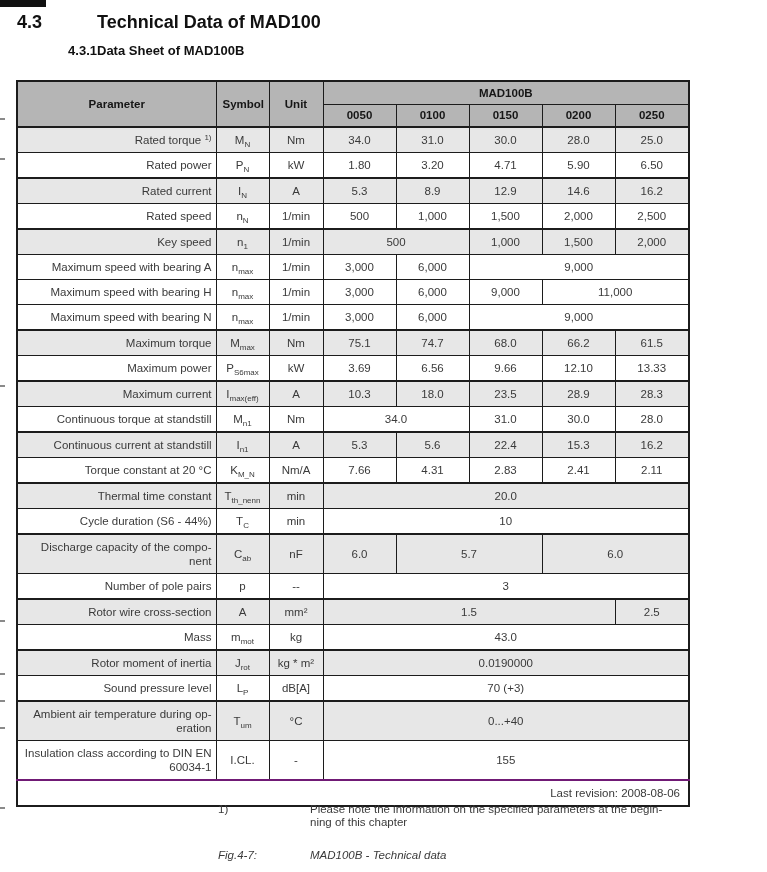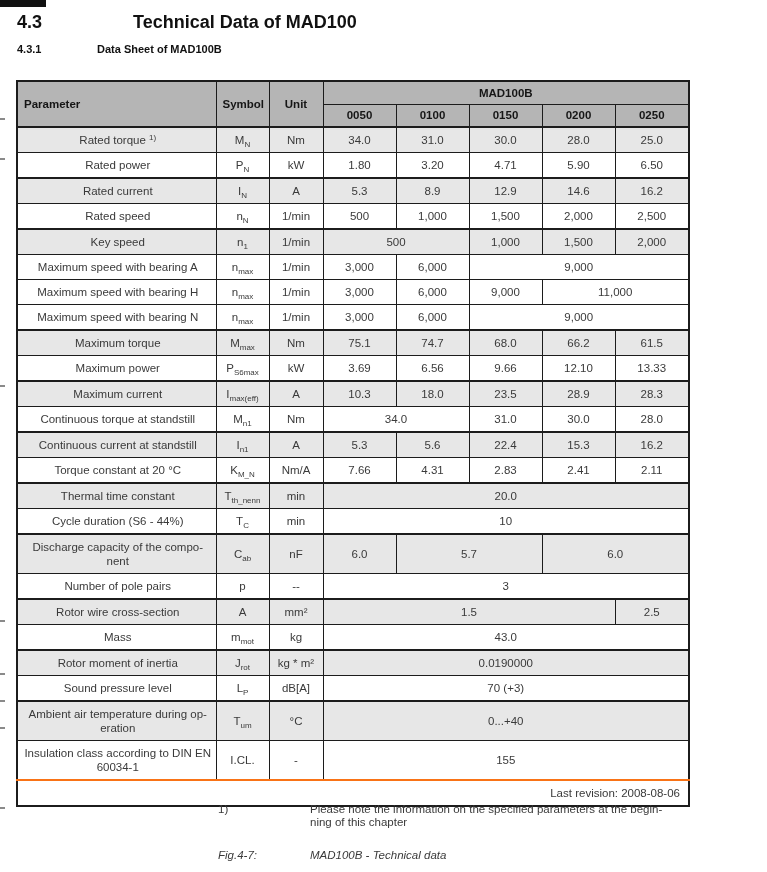--- a/index.html
+++ b/index.html
@@ -12,22 +12,22 @@
     overflow: hidden;
   }
   .page { position: absolute; inset: 0; background: #fff; }
 
   
   .corner-mark { position: absolute; top: 0; left: 0; width: 46px; height: 7px; background: #111; }
   .edge-mark { position: absolute; left: 0; width: 5px; height: 2px; background: #8a8a8a; }
 
   
   .heading-row { position: absolute; left: 17px; display: flex; align-items: baseline; color: #111; }
-  .h1-row { top: 12px; font-size: 18px; font-weight: bold; gap: 36px; }
-  .h2-row { top: 43px; font-size: 11px; font-weight: bold; }
+  .h1-row { top: 12px; font-size: 18px; font-weight: bold; }
+  .h2-row { top: 43px; font-size: 13px; font-weight: bold; text-align: right; }
   .heading-num { width: 80px; flex: 0 0 80px; }
 
   
   table.datasheet {
     position: absolute; left: 16px; top: 80px;
     width: 672px;
     border-collapse: collapse;
     table-layout: fixed;
     border: 2px solid #1c1c1c;
     font-size: 11.5px;
@@ -40,29 +40,29 @@
   }
   .datasheet thead { border-bottom: 2px solid #1c1c1c; }
   .datasheet thead th {
     background: #b5b5b5;
     color: #161616;
     font-weight: bold;
     height: 23px;
     text-align: center;
     padding: 2px 6px;
   }
-  .datasheet thead th.param-h { text-align: left; }
+  .datasheet thead th.param-h { text-align: center; }
   .datasheet td { padding: 5px 6px; height: 25px; background: #ffffff; }
   .datasheet tr.shaded td { background: #e7e7e7; border-top-width: 2px; }
-  .datasheet td.param-cell { text-align: center; padding-right: 4px; }
+  .datasheet td.param-cell { text-align: right; padding-right: 4px; }
   .datasheet td.sym-cell, .datasheet td.unit-cell, .datasheet td.value-cell { text-align: center; }
   .datasheet sub { font-size: 8px; vertical-align: -3px; line-height: 0; }
   .datasheet sup { font-size: 8px; vertical-align: 4px; line-height: 0; }
   .datasheet tfoot td {
-    border-top: 2px solid #f97316;
+    border-top: 2px solid #701a75;
     text-align: right;
     padding-right: 8px;
     background: #fff;
   }
 
   
   .notes { position: absolute; left: 218px; top: 803px; font-size: 11.5px; color: #3a3a3a; }
   .note-row { display: flex; line-height: 13px; }
   .note-marker { width: 92px; flex: 0 0 92px; }
   .fig-row { margin-top: 20px; font-style: italic; display: flex; line-height: 13px; }

